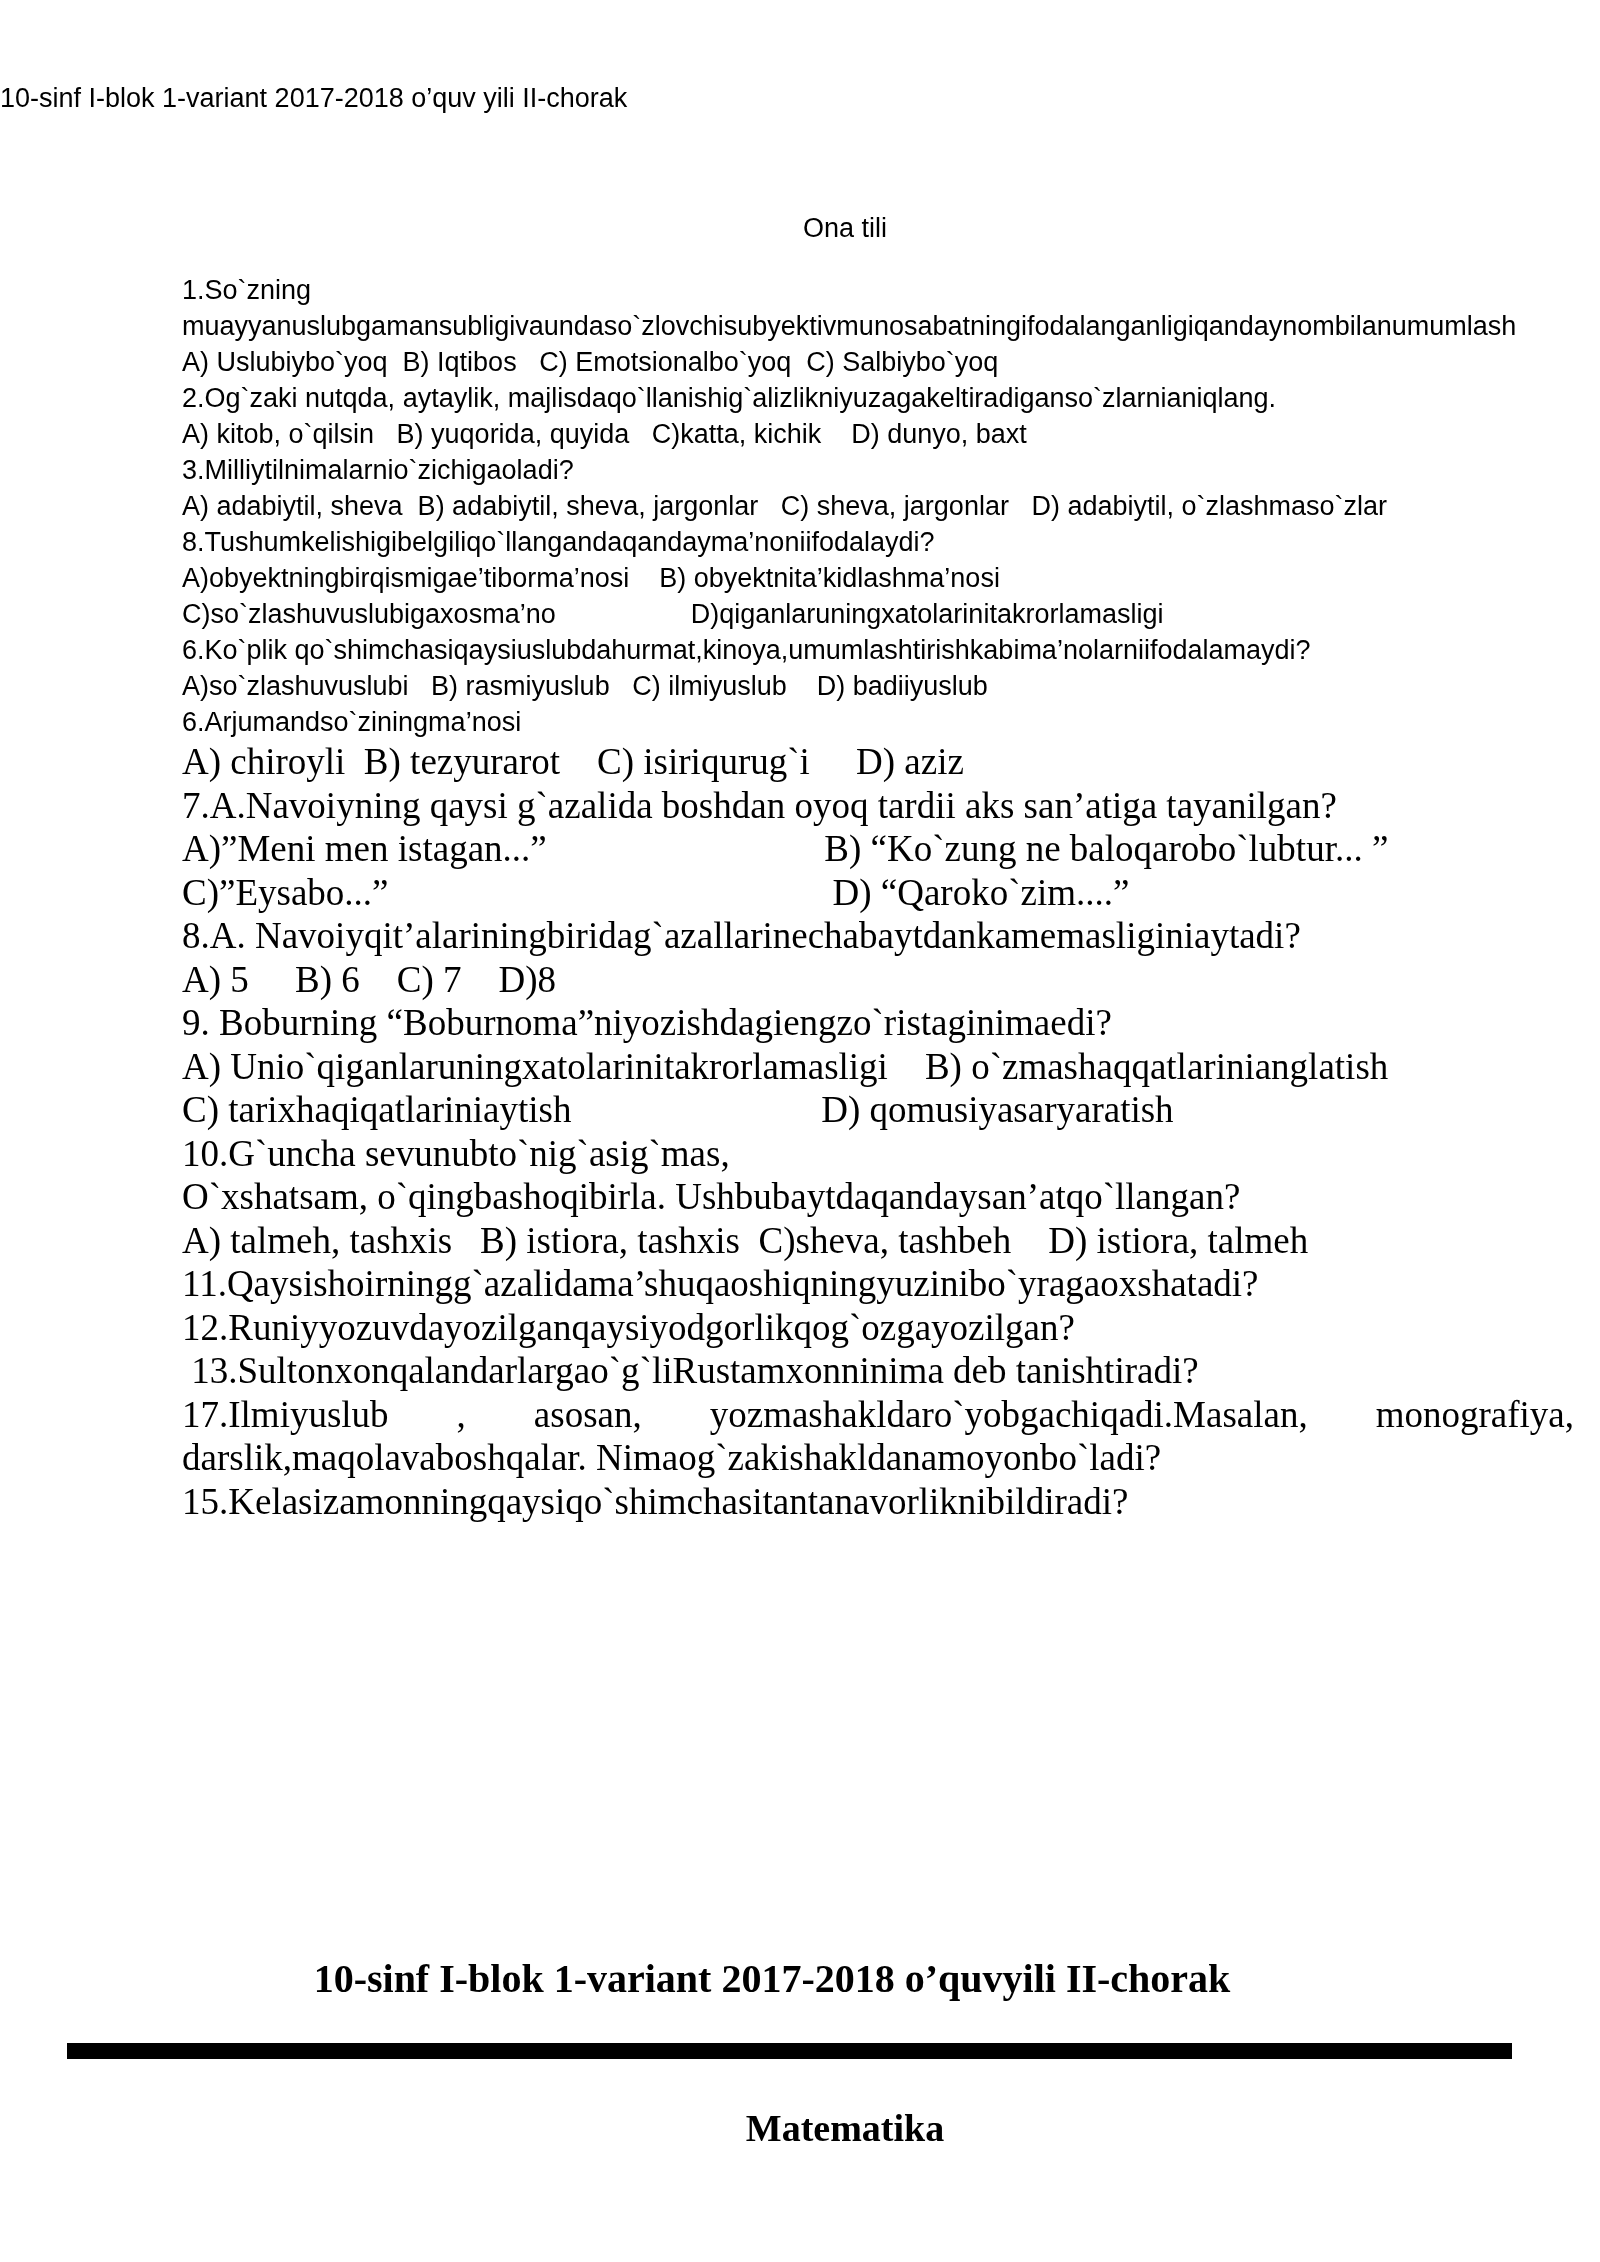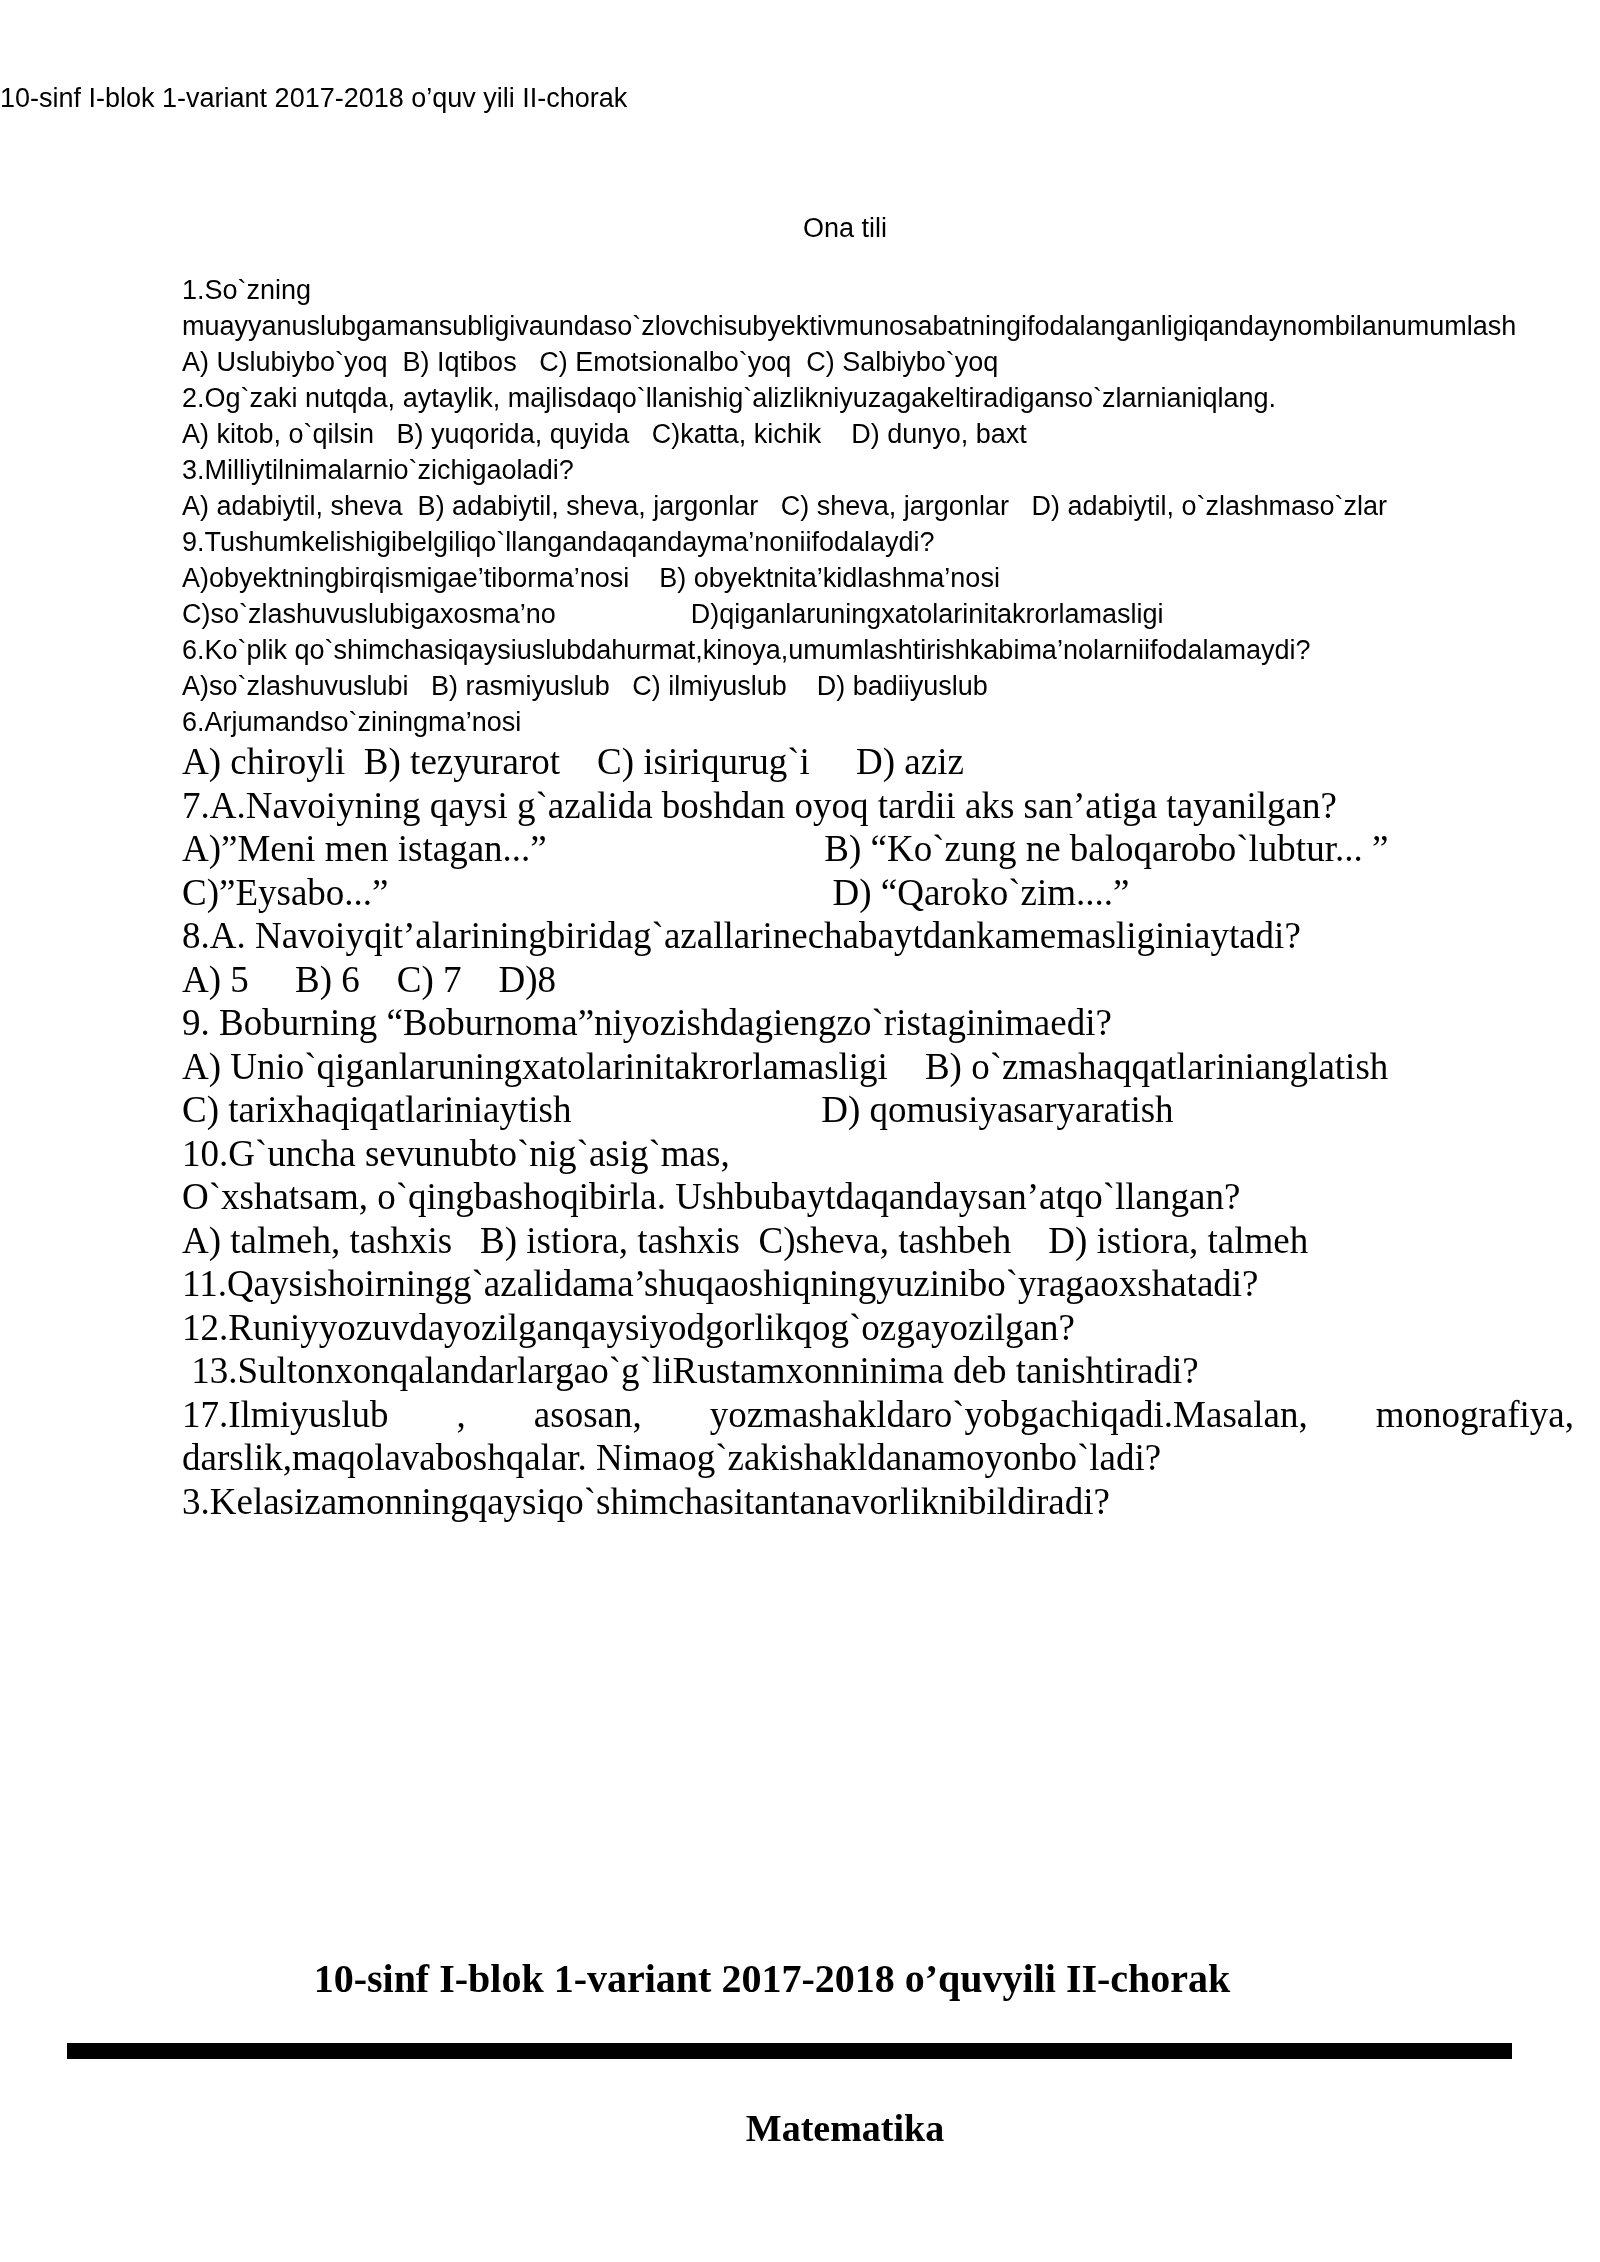--- a/index.html
+++ b/index.html
@@ -92,21 +92,21 @@
   <div class="section-title">Ona tili</div>
 
   <div class="questions">
       <div class="line sans">1.So`zning</div>
       <div class="line sans">muayyanuslubgamansubligivaundaso`zlovchisubyektivmunosabatningifodalanganligiqandaynombilanumumlash</div>
       <div class="line sans">A) Uslubiybo`yoq  B) Iqtibos   C) Emotsionalbo`yoq  C) Salbiybo`yoq</div>
       <div class="line sans">2.Og`zaki nutqda, aytaylik, majlisdaqo`llanishig`alizlikniyuzagakeltiradiganso`zlarnianiqlang.</div>
       <div class="line sans">A) kitob, o`qilsin   B) yuqorida, quyida   C)katta, kichik    D) dunyo, baxt</div>
       <div class="line sans">3.Milliytilnimalarnio`zichigaoladi?</div>
       <div class="line sans">A) adabiytil, sheva  B) adabiytil, sheva, jargonlar   C) sheva, jargonlar   D) adabiytil, o`zlashmaso`zlar</div>
-      <div class="line sans">9.Tushumkelishigibelgiliqo`llangandaqandayma’noniifodalaydi?</div>
+      <div class="line sans">8.Tushumkelishigibelgiliqo`llangandaqandayma’noniifodalaydi?</div>
       <div class="line sans">A)obyektningbirqismigae’tiborma’nosi    B) obyektnita’kidlashma’nosi</div>
       <div class="line sans">C)so`zlashuvuslubigaxosma’no                  D)qiganlaruningxatolarinitakrorlamasligi</div>
       <div class="line sans">6.Ko`plik qo`shimchasiqaysiuslubdahurmat,kinoya,umumlashtirishkabima’nolarniifodalamaydi?</div>
       <div class="line sans">A)so`zlashuvuslubi   B) rasmiyuslub   C) ilmiyuslub    D) badiiyuslub</div>
       <div class="line sans">6.Arjumandso`ziningma’nosi</div>
       <div class="line serif">A) chiroyli  B) tezyurarot    C) isiriqurug`i     D) aziz</div>
       <div class="line serif">7.A.Navoiyning qaysi g`azalida boshdan oyoq tardii aks san’atiga tayanilgan?</div>
       <div class="line serif">A)”Meni men istagan...”                              B) “Ko`zung ne baloqarobo`lubtur... ”</div>
       <div class="line serif">C)”Eysabo...”                                                D) “Qaroko`zim....”</div>
       <div class="line serif">8.A. Navoiyqit’alariningbiridag`azallarinechabaytdankamemasliginiaytadi?</div>
@@ -115,21 +115,21 @@
       <div class="line serif">A) Unio`qiganlaruningxatolarinitakrorlamasligi    B) o`zmashaqqatlarinianglatish</div>
       <div class="line serif">C) tarixhaqiqatlariniaytish                           D) qomusiyasaryaratish</div>
       <div class="line serif">10.G`uncha sevunubto`nig`asig`mas,</div>
       <div class="line serif">O`xshatsam, o`qingbashoqibirla. Ushbubaytdaqandaysan’atqo`llangan?</div>
       <div class="line serif">A) talmeh, tashxis   B) istiora, tashxis  C)sheva, tashbeh    D) istiora, talmeh</div>
       <div class="line serif">11.Qaysishoirningg`azalidama’shuqaoshiqningyuzinibo`yragaoxshatadi?</div>
       <div class="line serif">12.Runiyyozuvdayozilganqaysiyodgorlikqog`ozgayozilgan?</div>
       <div class="line serif"> 13.Sultonxonqalandarlargao`g`liRustamxonninima deb tanishtiradi?</div>
       <div class="line serif justify">17.Ilmiyuslub , asosan, yozmashakldaro`yobgachiqadi.Masalan, monografiya,</div>
       <div class="line serif">darslik,maqolavaboshqalar. Nimaog`zakishakldanamoyonbo`ladi?</div>
-      <div class="line serif">3.Kelasizamonningqaysiqo`shimchasitantanavorliknibildiradi?</div>
+      <div class="line serif">15.Kelasizamonningqaysiqo`shimchasitantanavorliknibildiradi?</div>
     </div>
 
   <div class="footer-title">10-sinf I-blok 1-variant 2017-2018 o’quvyili II-chorak</div>
 
   <div class="divider-bar"></div>
 
   <div class="footer-subject">Matematika</div>
 
 </div>
 

